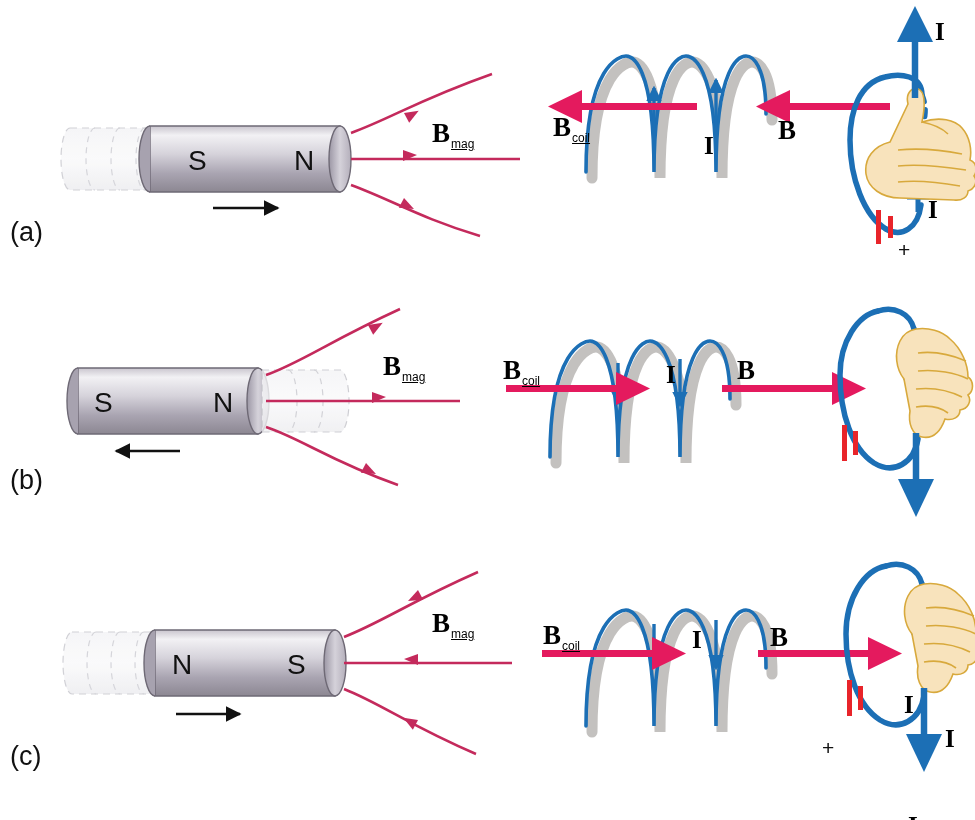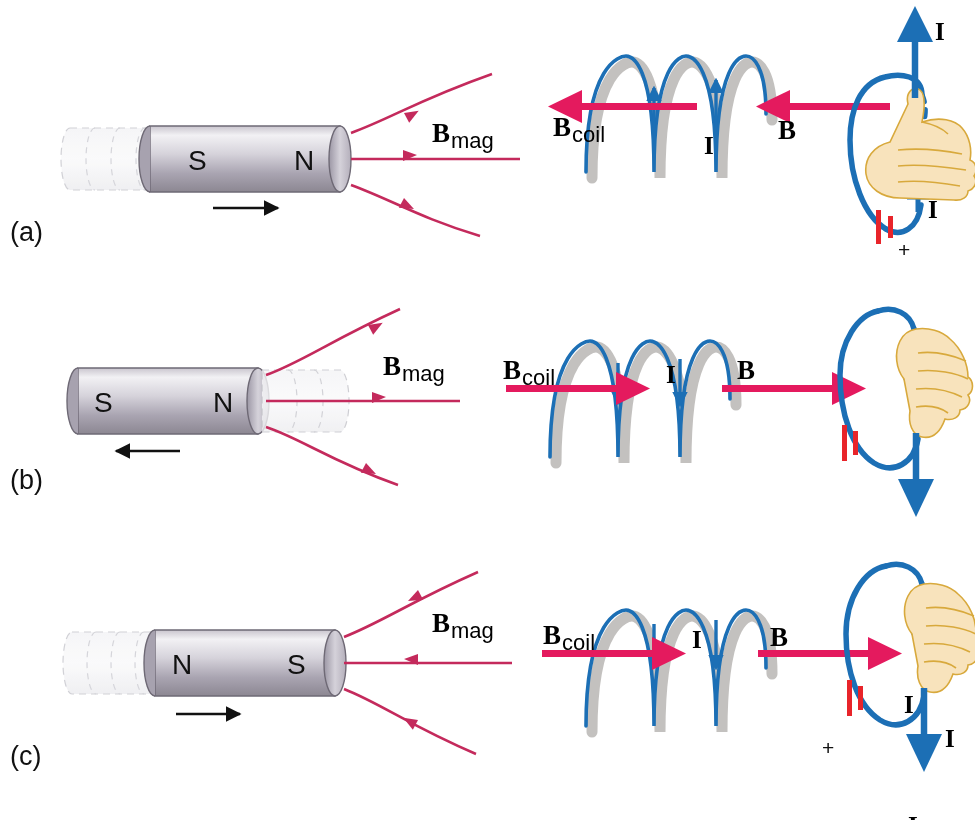--- a/index.html
+++ b/index.html
@@ -10,22 +10,22 @@
   #row-b{top:273px;}
   #row-c{top:546px;}
 
   .panel-label{position:absolute;font-family:"Liberation Sans",sans-serif;
       font-size:27px;color:#111;letter-spacing:0px;}
 
   .svg-abs{position:absolute;left:0;top:0;}
 
   .lbl{position:absolute;color:#000;white-space:nowrap;}
   .lbl .main{font-family:"Liberation Serif",serif;font-weight:bold;font-size:27px;}
-  .lbl .sub{font-family:"Liberation Sans",sans-serif;font-size:22px;
-      font-weight:normal;position:relative;top:6px;left:1px;}
+  .lbl .sub{font-family:"Liberation Sans",sans-serif;font-size:12px;
+      font-weight:normal;position:relative;top:6px;left:1px;text-decoration:underline;}
   .lbl-I{position:absolute;font-family:"Liberation Serif",serif;
       font-weight:bold;font-size:25px;color:#000;}
 </style>
 </head>
 <body>
 
 <svg width="0" height="0" style="position:absolute">
   <defs>
     <linearGradient id="magGrad" x1="0" y1="0" x2="0" y2="1">
       <stop offset="0%" stop-color="#C9C5CE"></stop>

